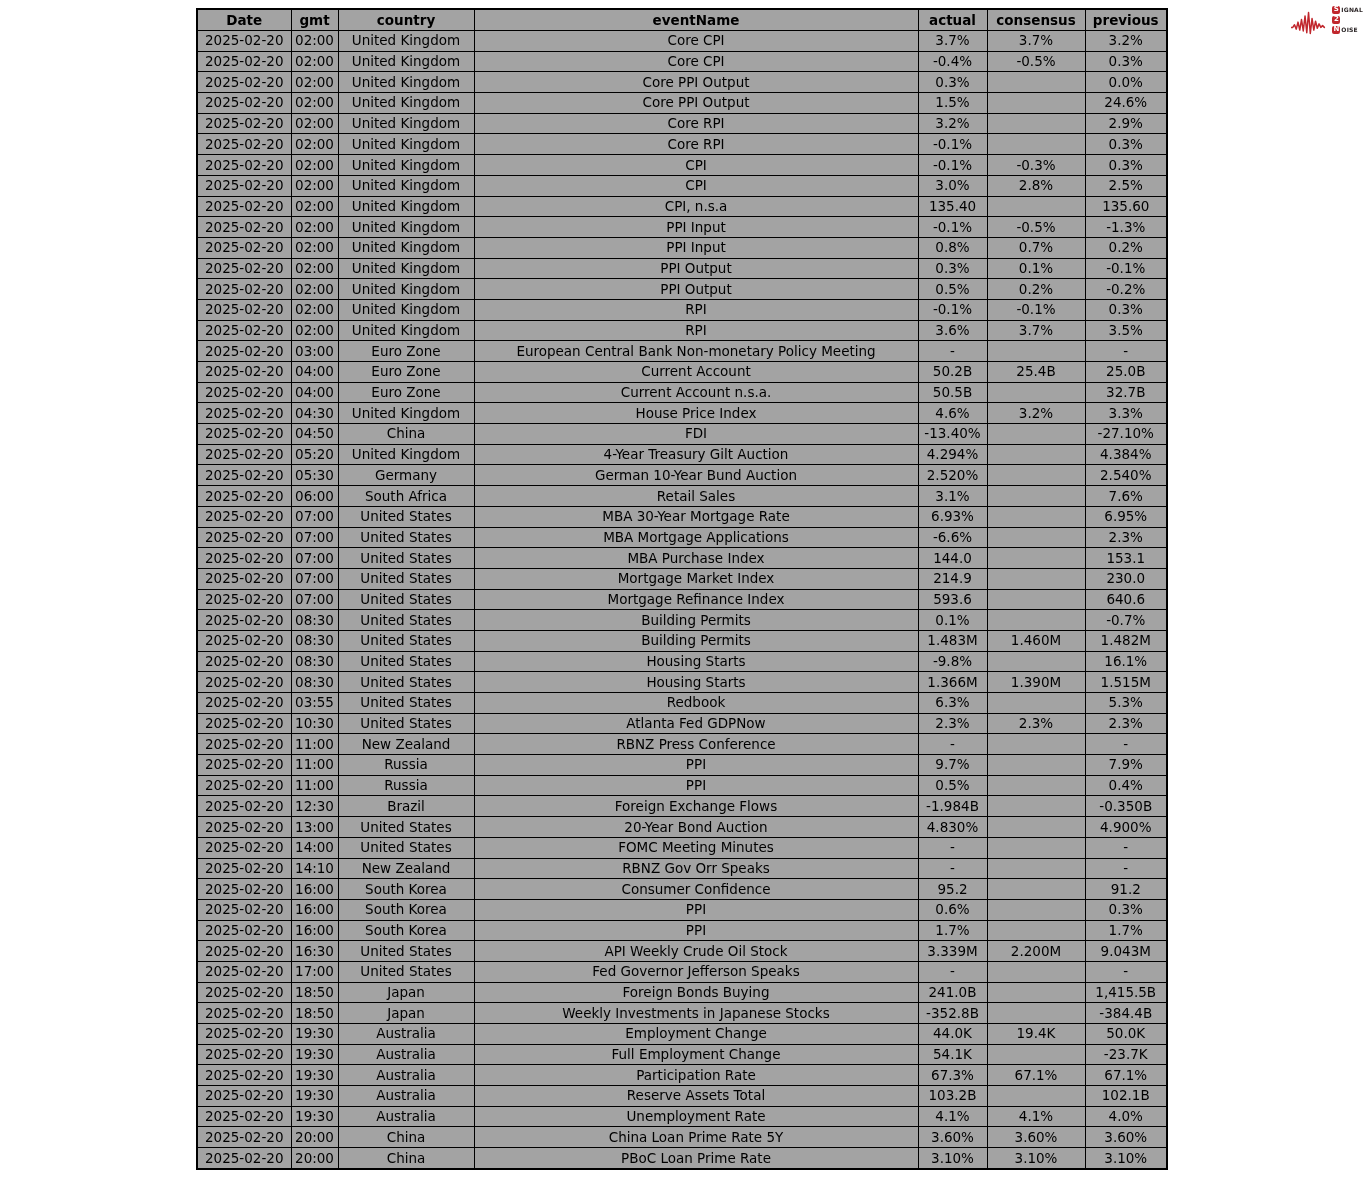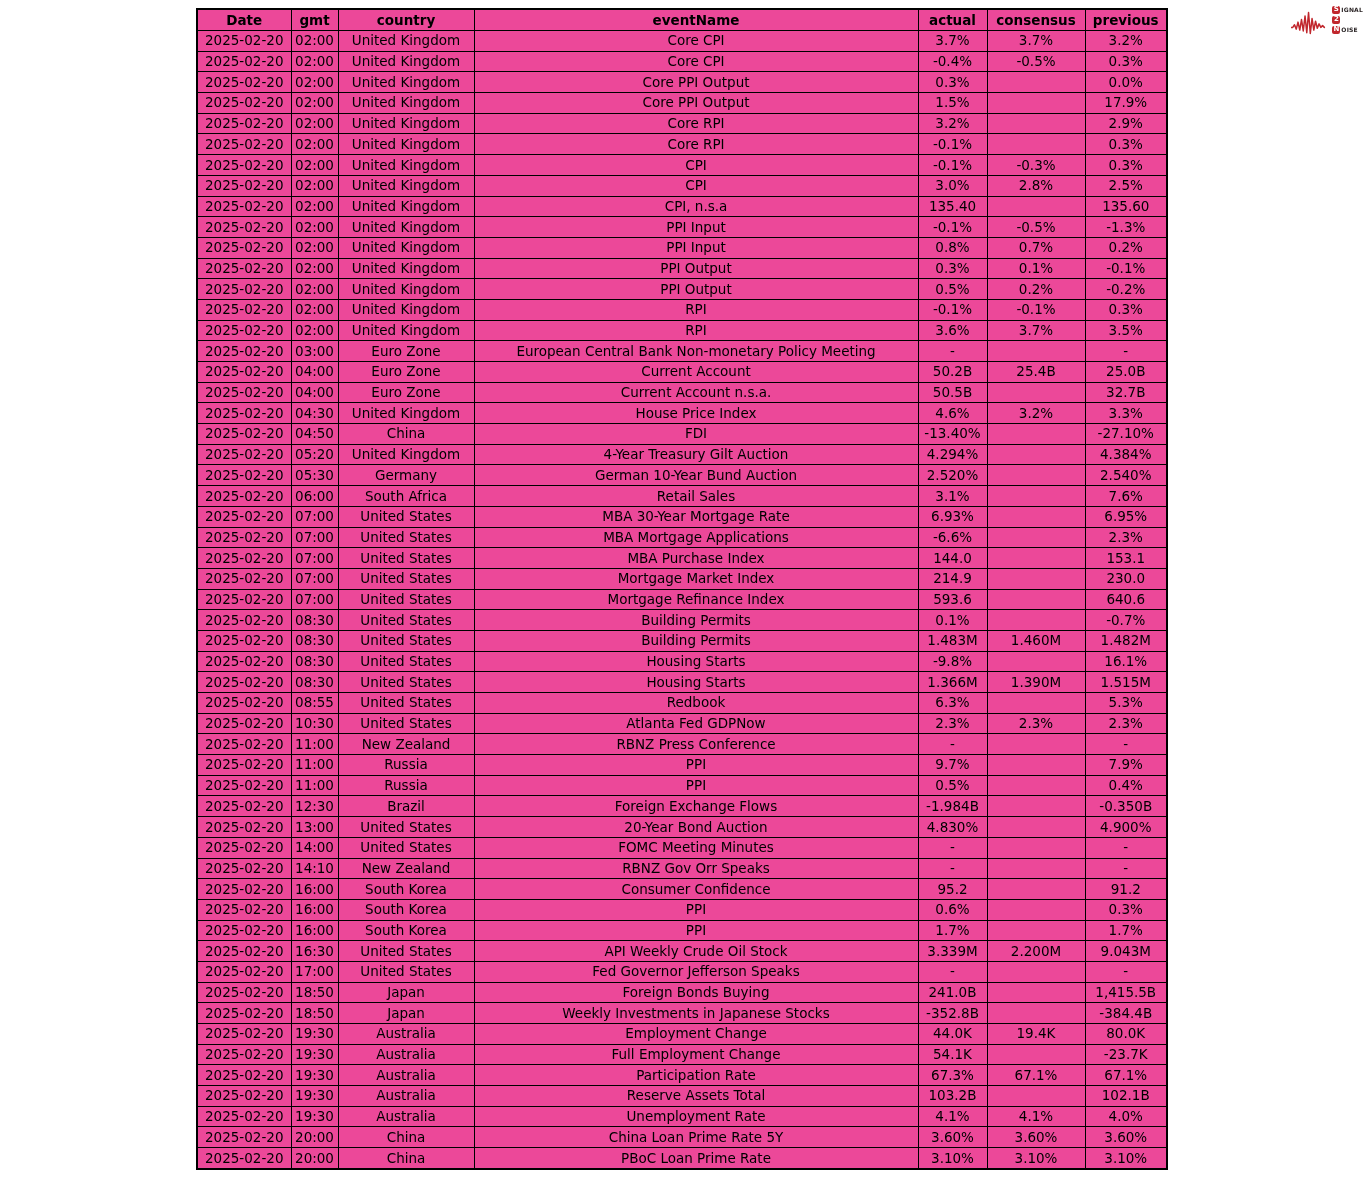--- a/index.html
+++ b/index.html
@@ -17,21 +17,21 @@
   .table-wrap {
     position: absolute;
     left: 196px;
     top: 8px;
   }
   table.calendar {
     border-collapse: collapse;
     table-layout: fixed;
     width: 970px;
     border: 2px solid #000;
-    background: #ec4899;
+    background: #a3a3a3;
     padding-left: 20px;
   }
   table.calendar th,
   table.calendar td {
     border: 1px solid #000;
     text-align: center;
     vertical-align: middle;
     white-space: nowrap;
     overflow: hidden;
     padding: 0 2px;
@@ -142,21 +142,21 @@
           <td></td>
           <td>0.0%</td>
         </tr>
         <tr>
           <td>2025-02-20</td>
           <td>02:00</td>
           <td>United Kingdom</td>
           <td>Core PPI Output</td>
           <td>1.5%</td>
           <td></td>
-          <td>17.9%</td>
+          <td>24.6%</td>
         </tr>
         <tr>
           <td>2025-02-20</td>
           <td>02:00</td>
           <td>United Kingdom</td>
           <td>Core RPI</td>
           <td>3.2%</td>
           <td></td>
           <td>2.9%</td>
         </tr>
@@ -398,21 +398,21 @@
           <td>2025-02-20</td>
           <td>08:30</td>
           <td>United States</td>
           <td>Housing Starts</td>
           <td>1.366M</td>
           <td>1.390M</td>
           <td>1.515M</td>
         </tr>
         <tr>
           <td>2025-02-20</td>
-          <td>08:55</td>
+          <td>03:55</td>
           <td>United States</td>
           <td>Redbook</td>
           <td>6.3%</td>
           <td></td>
           <td>5.3%</td>
         </tr>
         <tr>
           <td>2025-02-20</td>
           <td>10:30</td>
           <td>United States</td>
@@ -547,21 +547,21 @@
           <td></td>
           <td>-384.4B</td>
         </tr>
         <tr>
           <td>2025-02-20</td>
           <td>19:30</td>
           <td>Australia</td>
           <td>Employment Change</td>
           <td>44.0K</td>
           <td>19.4K</td>
-          <td>80.0K</td>
+          <td>50.0K</td>
         </tr>
         <tr>
           <td>2025-02-20</td>
           <td>19:30</td>
           <td>Australia</td>
           <td>Full Employment Change</td>
           <td>54.1K</td>
           <td></td>
           <td>-23.7K</td>
         </tr>

